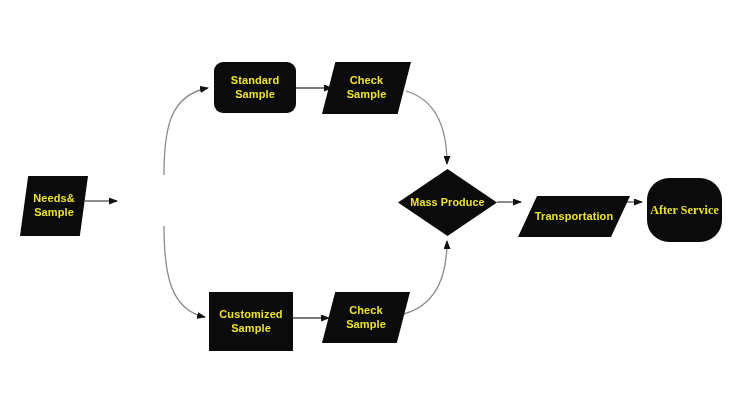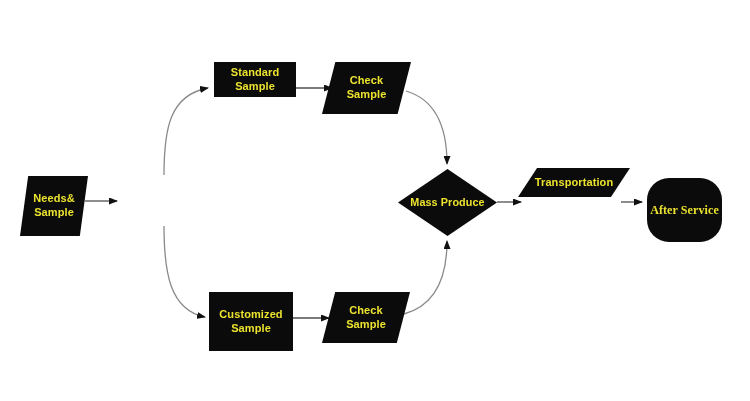--- a/index.html
+++ b/index.html
@@ -19,29 +19,29 @@
   .arrowhead{fill:var(--arrow);}
   .node{
     position:absolute;background:var(--node);color:var(--label);
     display:flex;align-items:center;justify-content:center;
     font-weight:bold;font-size:11px;line-height:1.25;text-align:center;
     white-space:pre-line;letter-spacing:.1px;
   }
   #n-needs        {left:20px;  top:176px; width:68px;  height:60px;
                    clip-path:polygon(12% 0,100% 0,88% 100%,0 100%);}
   #n-quotation    {left:122px; top:175px; width:84px;  height:51px;}
-  #n-standard     {left:214px; top:62px;  width:82px;  height:35px;}
+  #n-standard     {left:214px; top:62px;  width:82px;  height:51px;border-radius:9px;}
   #n-check-top    {left:322px; top:62px;  width:89px;  height:52px;
                    clip-path:polygon(15% 0,100% 0,85% 100%,0 100%);}
   #n-customized   {left:209px; top:292px; width:84px;  height:59px;}
   #n-check-bottom {left:322px; top:292px; width:88px;  height:51px;
                    clip-path:polygon(15% 0,100% 0,85% 100%,0 100%);}
   #n-mass         {left:398px; top:169px; width:99px;  height:67px;
                    clip-path:polygon(50% 0,100% 50%,50% 100%,0 50%);font-size:10.8px;}
-  #n-transport    {left:518px; top:168px; width:112px; height:29px;
+  #n-transport    {left:518px; top:196px; width:112px; height:41px;
                    clip-path:polygon(17% 0,100% 0,83% 100%,0 100%);}
   #n-after        {left:647px; top:178px; width:75px;  height:64px;
                    border-radius:22px;font-size:12px;font-family:Liberation Serif, serif;}
 </style>
 </head>
 <body>
 
 <div class="canvas">
 
   <svg class="edges" viewBox="0 0 750 401" xmlns="http://www.w3.org/2000/svg">

